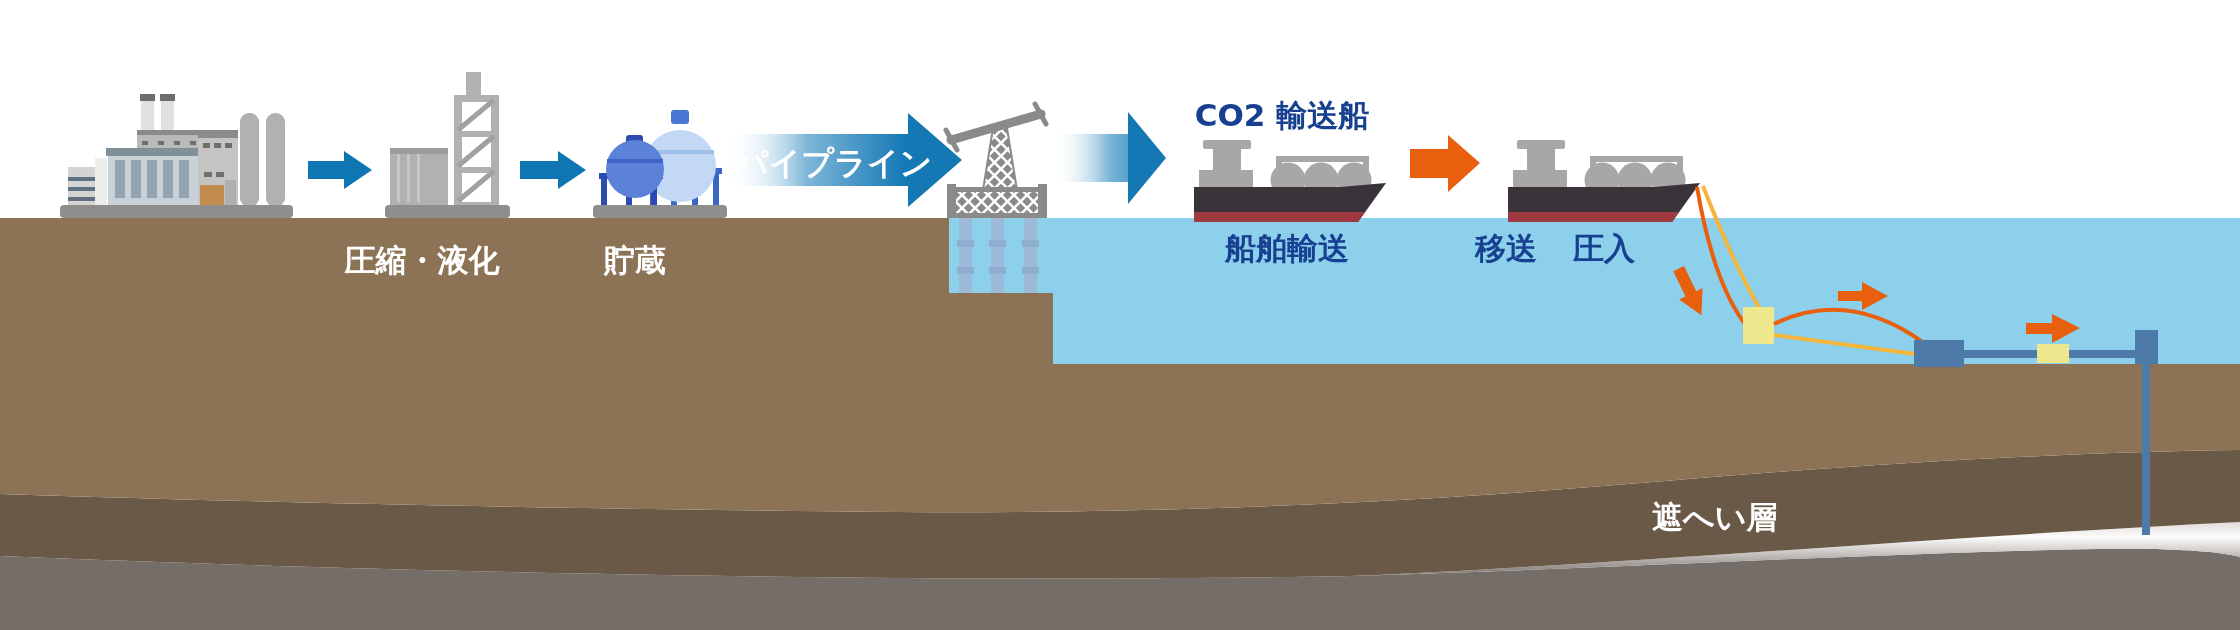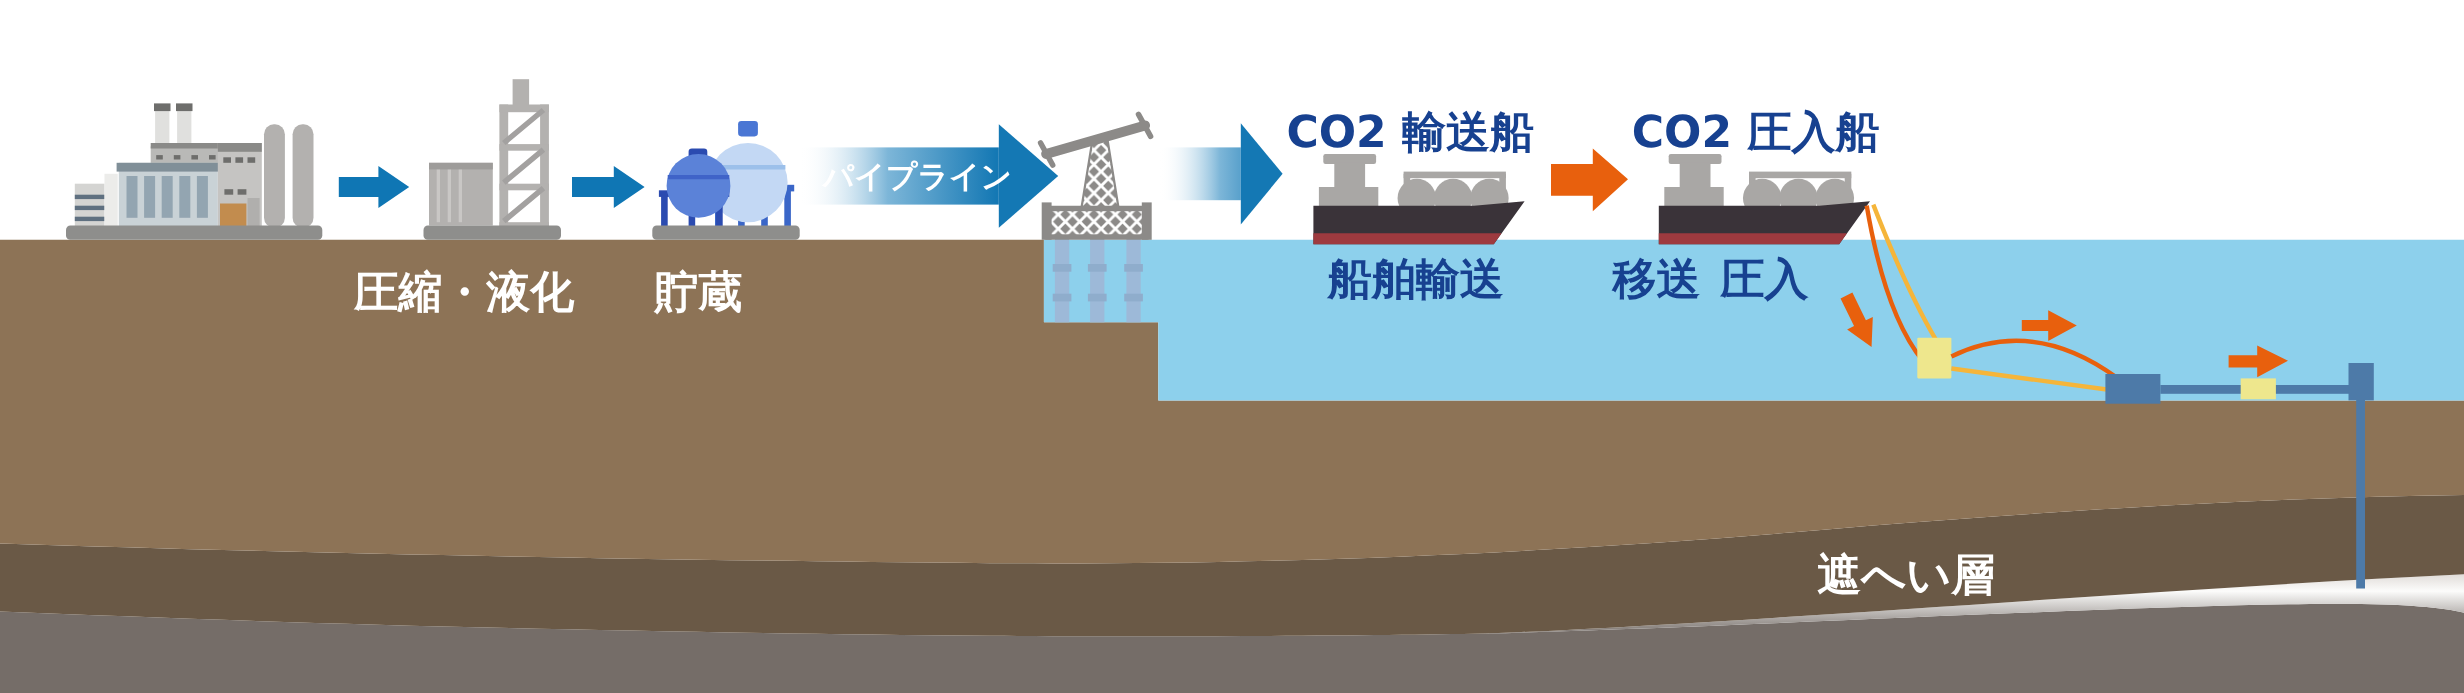--- a/index.html
+++ b/index.html
@@ -5,22 +5,22 @@
   html,body{margin:0;padding:0;background:#fff;}
   .stage{
     position:relative;width:2240px;height:630px;overflow:hidden;background:#ffffff;
     font-family:"DejaVu Sans","Liberation Sans",sans-serif;
   }
   .stage svg{position:absolute;left:0;top:0;}
   .lbl{position:absolute;font-weight:bold;white-space:nowrap;line-height:1.15;}
   .lbl.center{transform:translateX(-50%);text-align:center;}
   .white{color:#ffffff;}
   .navy{color:#174190;}
-  .fs31{font-size:40px;}
-  .fs28{font-size:28px;}
+  .fs31{font-size:31px;}
+  .fs28{font-size:32px;}
 </style>
 </head>
 <body>
 
 <div class="stage">
 
 <svg width="2240" height="630" viewBox="0 0 2240 630">
   <defs>
     <linearGradient id="gradPipe" gradientUnits="userSpaceOnUse" x1="726" y1="0" x2="906" y2="0">
       <stop offset="0" stop-color="#ffffff" stop-opacity="0"></stop>
@@ -188,19 +188,18 @@
     <polygon fill="#e8600d" points="2026,323 2052,323 2052,314 2080,328 2052,343 2052,334 2026,334"></polygon>
     <rect x="2142" y="363" width="8" height="172" fill="#4d7aa8"></rect>
     <rect x="2135" y="330" width="23" height="34" fill="#4d7aa8"></rect>
   </g>
 </svg>
 
 <div class="lbl center white fs31" style="left:422px;top:243px">圧縮・液化</div>
 <div class="lbl center white fs31" style="left:635px;top:243px">貯蔵</div>
 <div class="lbl center white fs28" style="left:834px;top:145px">パイプライン</div>
 <div class="lbl center navy fs31" style="left:1282px;top:98px">CO2 輸送船</div>
-<div class="lbl center navy fs31" style="left:1596px;top:98px">CO2 圧入船</div>
 <div class="lbl center navy fs31" style="left:1287px;top:231px">船舶輸送</div>
 <div class="lbl center navy fs31" style="left:1506px;top:231px">移送</div>
 <div class="lbl center navy fs31" style="left:1604px;top:231px">圧入</div>
 <div class="lbl white fs31" style="left:1652px;top:500px">遮へい層</div>
 
 </div>
 
 </body></html>

